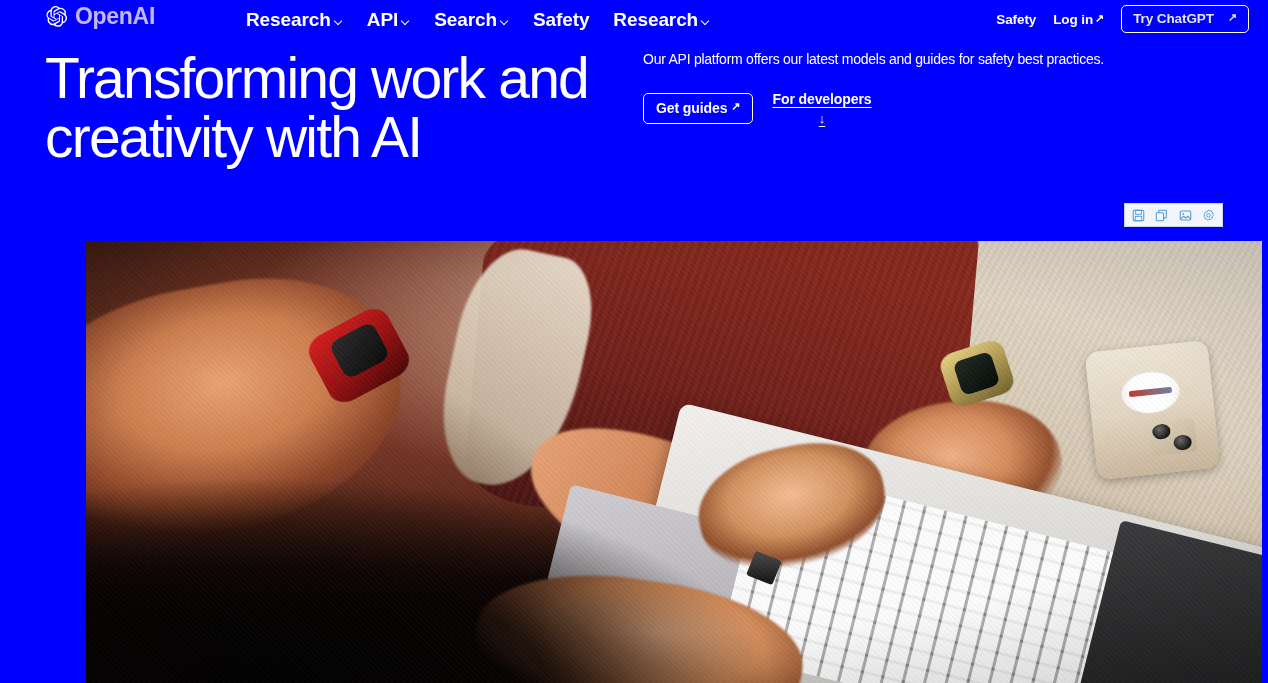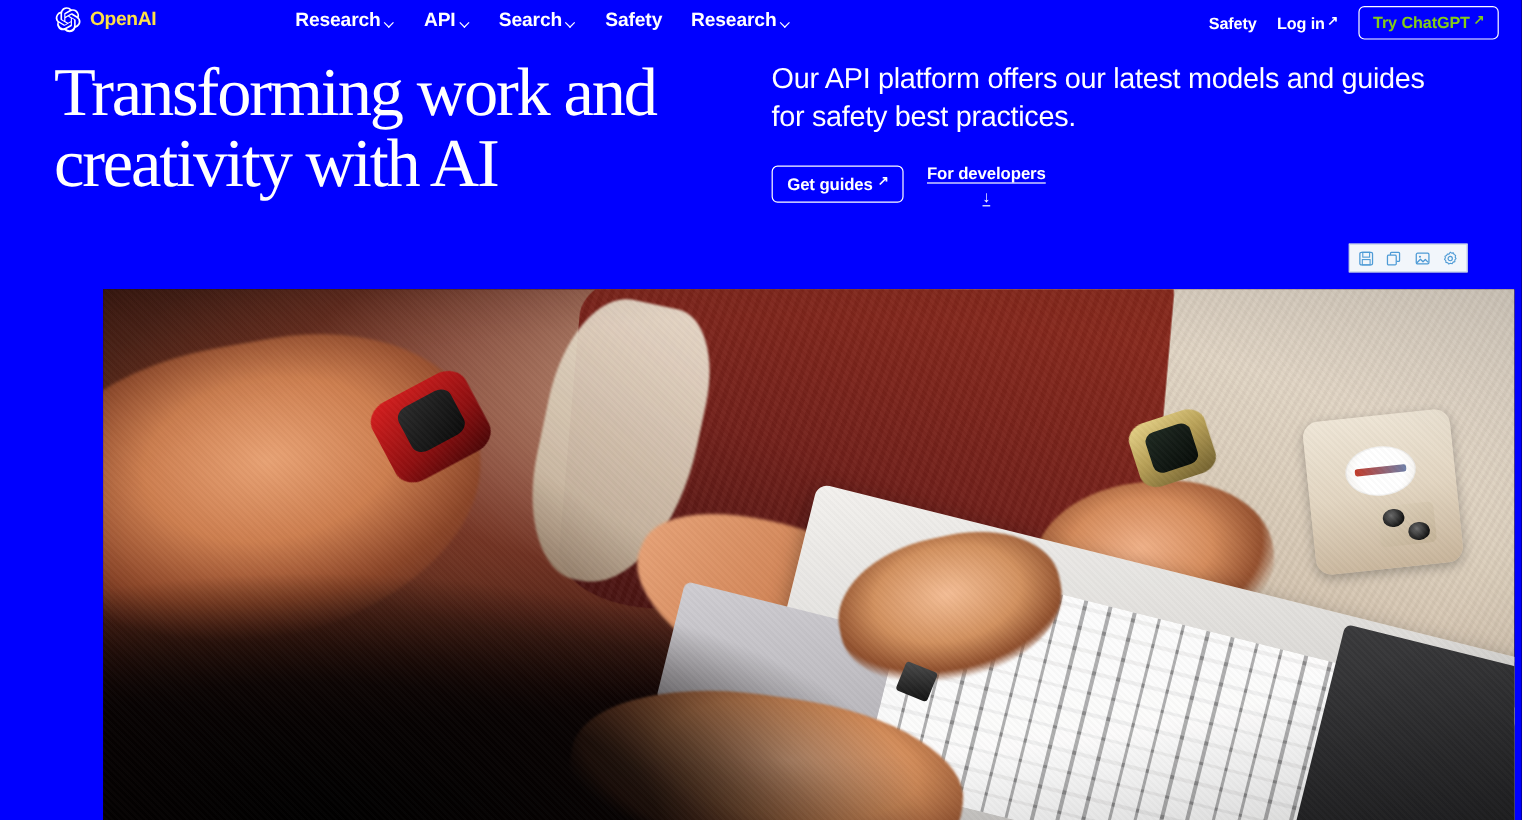--- a/index.html
+++ b/index.html
@@ -27,39 +27,39 @@
   .brand {
     position: absolute;
     left: 45px; top: 5px;
     display: flex;
     align-items: center;
     gap: 7px;
     cursor: pointer;
   }
   .brand-logo { width: 23px; height: 23px; display: block; }
   .brand-name {
-    font-size: 16px;
+    font-size: 23px;
     font-weight: 700;
     letter-spacing: -0.3px;
     line-height: 1;
-    color: #fde047;
+    color: #c4b5fd;
   }
 
   .nav-links {
     position: absolute;
     left: 246px; top: 9px;
     display: flex;
     align-items: center;
     gap: 24px;
   }
   .nav-link {
     display: inline-flex;
     align-items: center;
     gap: 3px;
-    font-size: 16px;
+    font-size: 19px;
     font-weight: 700;
     color: #fff;
     letter-spacing: -0.1px;
     cursor: pointer;
     white-space: nowrap;
   }
   .chev {
     display: inline-block;
     width: 9px; height: 9px;
     position: relative;
@@ -93,26 +93,26 @@
     white-space: nowrap;
     letter-spacing: -0.1px;
   }
   .arrow-ne { font-size: 11px; line-height: 1; position: relative; top: -1px; }
   .btn-outline {
     border: 1.3px solid #ffffff;
     border-radius: 5px;
     padding: 5px 11px 6px 11px;
     font-size: 13.5px;
     font-weight: 700;
-    color: #84cc16;
+    color: #e5e5e5;
     background: transparent;
     cursor: pointer;
     display: inline-flex;
     align-items: center;
-    gap: 3px;
+    gap: 14px;
     white-space: nowrap;
     font-family: inherit;
     letter-spacing: -0.1px;
   }
 
   
   .hero {
     position: absolute;
     top: 34px; left: 0;
     width: 1268px; height: 177px;
@@ -120,30 +120,29 @@
   .hero-title {
     position: absolute;
     left: 45px; top: 15px;
     width: 580px;
     margin: 0;
     font-size: 57px;
     line-height: 1.03;
     font-weight: 400;
     letter-spacing: -1.8px;
     color: #ffffff;
-    font-family: Liberation Serif, serif;
   }
   .hero-right {
     position: absolute;
     left: 643px; top: 16px;
     width: 580px;
   }
   .hero-sub {
     margin: 0;
-    font-size: 24px;
+    font-size: 14px;
     line-height: 1.33;
     font-weight: 400;
     letter-spacing: -0.25px;
     color: #ffffff;
     max-width: 570px;
   }
   .hero-actions {
     margin-top: 22px;
     display: flex;
     align-items: center;

